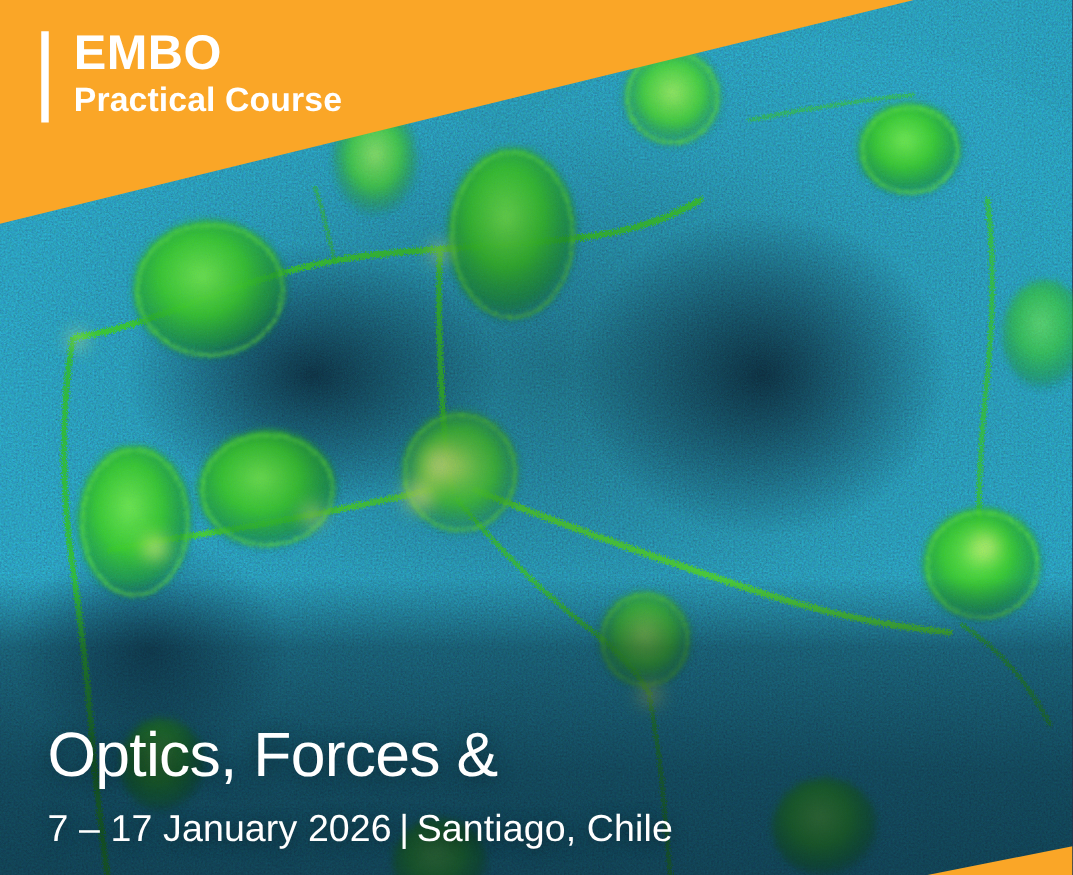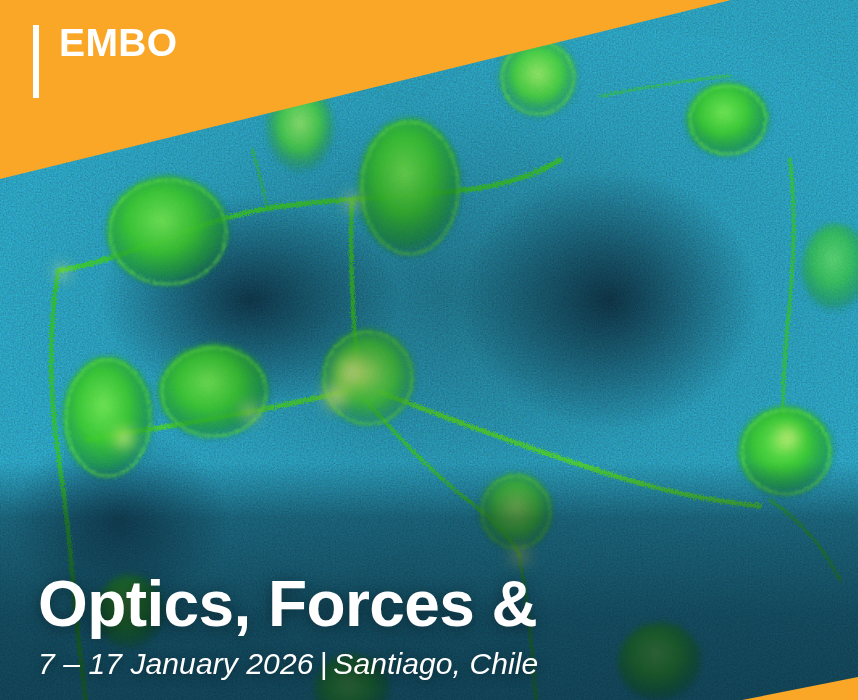--- a/index.html
+++ b/index.html
@@ -81,37 +81,36 @@
   
   .title-block {
     position: absolute;
     left: 38px;
     bottom: 18px;
     z-index: 6;
     width: 780px;
   }
   .course-title {
     color: #ffffff;
-    font-size: 64px;
-    font-weight: bold;
+    font-size: 50px;
+    font-weight: normal;
     line-height: 72px;
     letter-spacing: -0.6px;
     margin: 0 0 6px 0;
     text-shadow: 0 2px 16px rgba(0,0,0,0.45);
   }
   .course-title .tline { display: block; }
   .course-meta {
     color: #ffffff;
     font-size: 30px;
     font-weight: normal;
     line-height: 36px;
     letter-spacing: 0.1px;
     text-shadow: 0 2px 12px rgba(0,0,0,0.5);
     white-space: nowrap;
-    font-style: italic;
   }
   .meta-sep { padding: 0 6px; }
 </style>
 </head>
 <body>
 
 <div id="poster">
 
   <div id="bg-layer">
     <svg id="bg-svg" viewBox="0 0 858 700" preserveAspectRatio="xMidYMid slice" xmlns="http://www.w3.org/2000/svg">
@@ -271,20 +270,21 @@
     <svg width="858" height="700" viewBox="0 0 858 700" xmlns="http://www.w3.org/2000/svg">
       <polygon points="0,0 731,0 0,179" fill="#FAA627"></polygon>
       <polygon points="858,677 858,700 742,700" fill="#FAA627"></polygon>
     </svg>
   </div>
 
   <div class="embo-logo">
     <div class="embo-rule"></div>
     <div class="embo-words">
       <span class="embo-name">EMBO</span>
+      <span class="embo-sub">Practical Course</span>
     </div>
   </div>
 
   <div class="title-block">
     <h1 class="course-title">
       <span class="tline">Optics, Forces &amp;</span>
     </h1>
     <div class="course-meta">
       <span>7 – 17 January 2026</span><span class="meta-sep">|</span><span>Santiago, Chile</span>
     </div>

